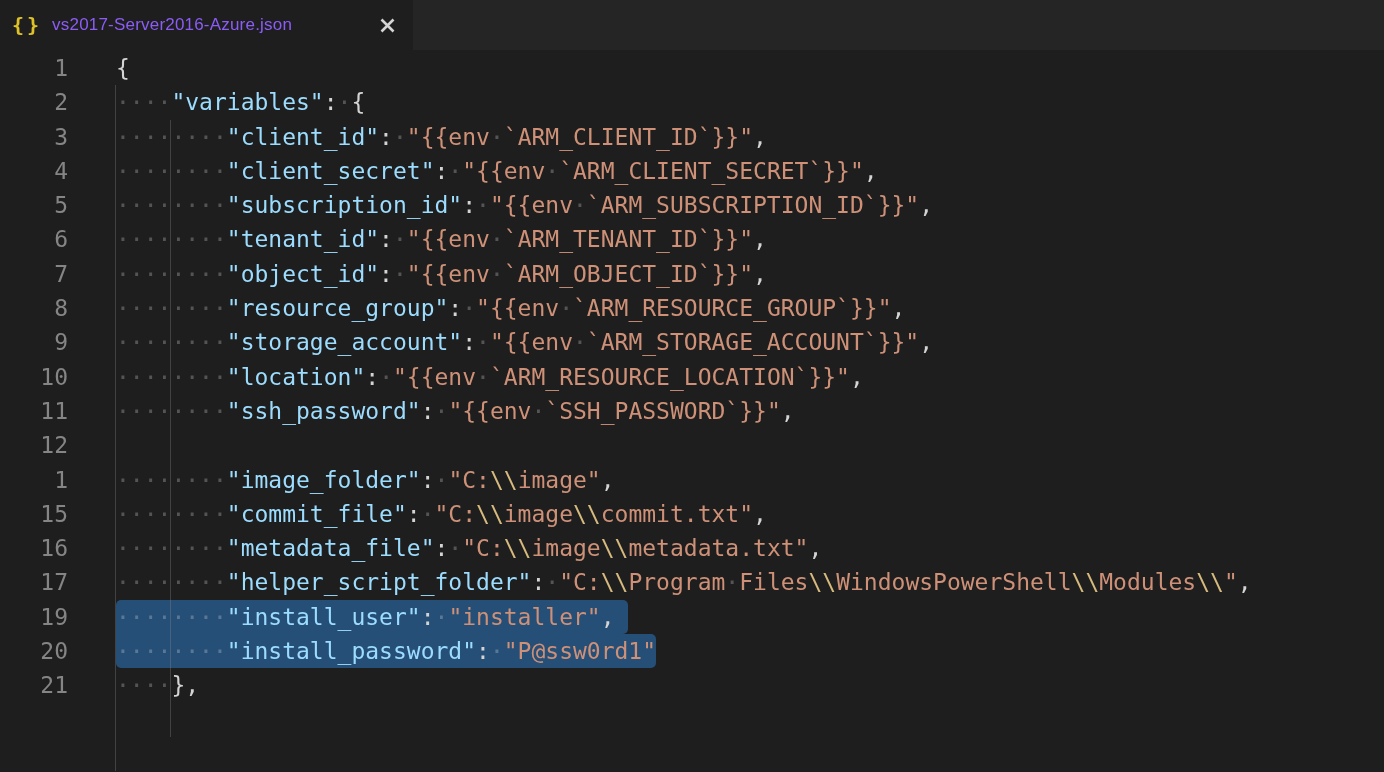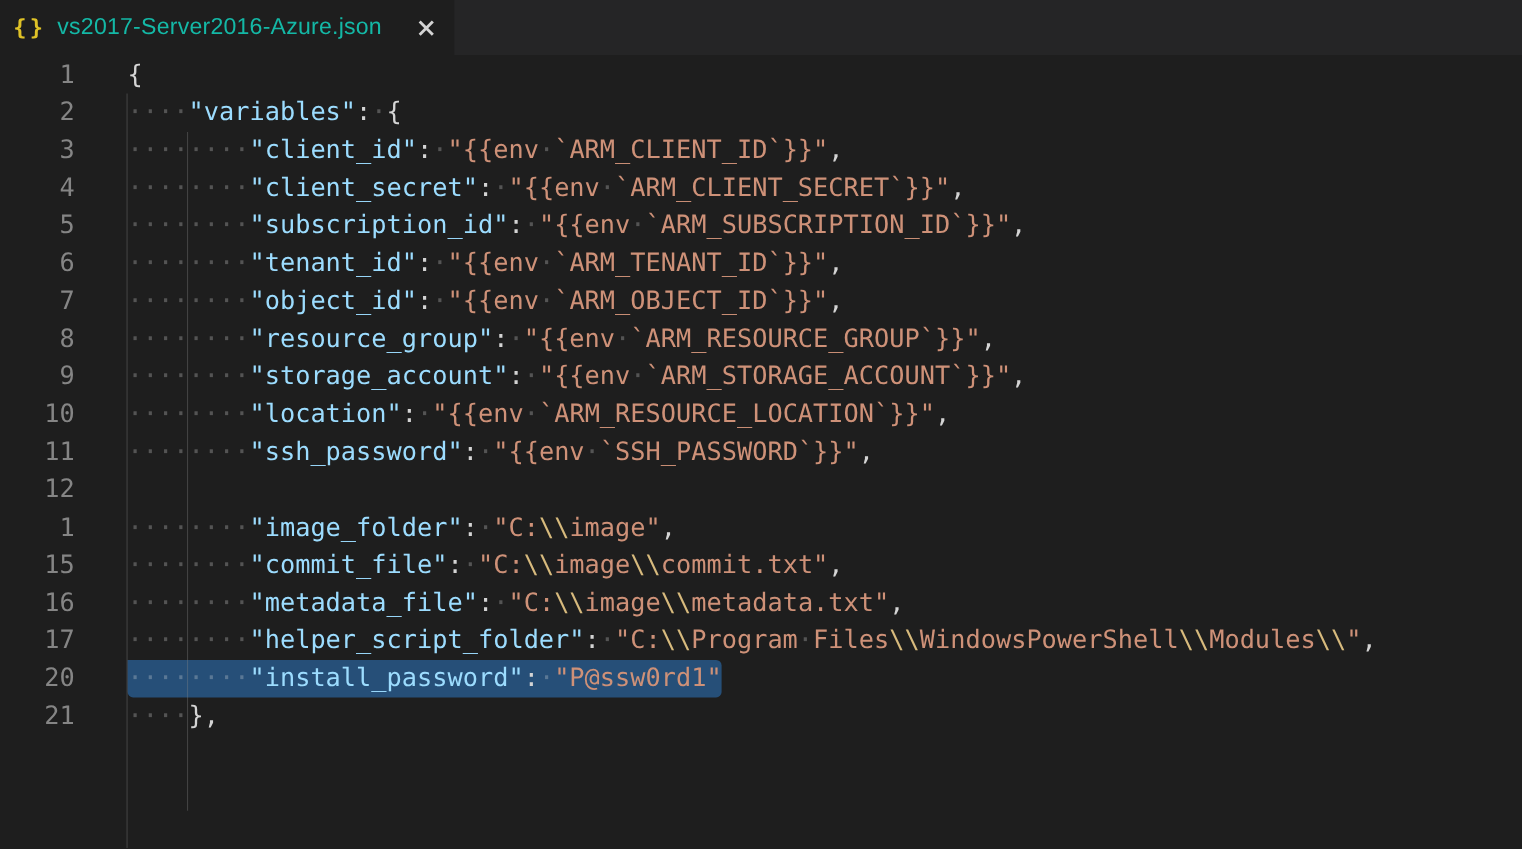--- a/index.html
+++ b/index.html
@@ -27,22 +27,22 @@
   .tab-icon {
     font-family: "DejaVu Sans Mono", "Liberation Mono", monospace;
     font-size: 20px;
     font-weight: 600;
     letter-spacing: 3px;
     color: #dfc227;
     margin-right: 10px;
     line-height: 1;
   }
   .tab-title {
-    color: #14b8a6;
-    font-size: 21px;
+    color: #8b5cf6;
+    font-size: 17px;
     letter-spacing: 0.2px;
     white-space: nowrap;
   }
   .tab-close {
     margin-left: auto;
     display: flex;
     align-items: center;
     justify-content: center;
     width: 24px;
     height: 24px;
@@ -122,16 +122,17 @@
       <div class="row"><div class="ln">7</div><div class="code"><span class="toks"><span class="tk-w">········</span><span class="tk-k">"object_id"</span><span class="tk-p">:</span><span class="tk-w">·</span><span class="tk-s">"{{env</span><span class="tk-w">·</span><span class="tk-s">`ARM_OBJECT_ID`}}"</span><span class="tk-p">,</span></span></div></div>
       <div class="row"><div class="ln">8</div><div class="code"><span class="toks"><span class="tk-w">········</span><span class="tk-k">"resource_group"</span><span class="tk-p">:</span><span class="tk-w">·</span><span class="tk-s">"{{env</span><span class="tk-w">·</span><span class="tk-s">`ARM_RESOURCE_GROUP`}}"</span><span class="tk-p">,</span></span></div></div>
       <div class="row"><div class="ln">9</div><div class="code"><span class="toks"><span class="tk-w">········</span><span class="tk-k">"storage_account"</span><span class="tk-p">:</span><span class="tk-w">·</span><span class="tk-s">"{{env</span><span class="tk-w">·</span><span class="tk-s">`ARM_STORAGE_ACCOUNT`}}"</span><span class="tk-p">,</span></span></div></div>
       <div class="row"><div class="ln">10</div><div class="code"><span class="toks"><span class="tk-w">········</span><span class="tk-k">"location"</span><span class="tk-p">:</span><span class="tk-w">·</span><span class="tk-s">"{{env</span><span class="tk-w">·</span><span class="tk-s">`ARM_RESOURCE_LOCATION`}}"</span><span class="tk-p">,</span></span></div></div>
       <div class="row"><div class="ln">11</div><div class="code"><span class="toks"><span class="tk-w">········</span><span class="tk-k">"ssh_password"</span><span class="tk-p">:</span><span class="tk-w">·</span><span class="tk-s">"{{env</span><span class="tk-w">·</span><span class="tk-s">`SSH_PASSWORD`}}"</span><span class="tk-p">,</span></span></div></div>
       <div class="row"><div class="ln">12</div><div class="code"><span class="toks"></span></div></div>
       <div class="row"><div class="ln">1</div><div class="code"><span class="toks"><span class="tk-w">········</span><span class="tk-k">"image_folder"</span><span class="tk-p">:</span><span class="tk-w">·</span><span class="tk-s">"C:</span><span class="tk-e">\\</span><span class="tk-s">image"</span><span class="tk-p">,</span></span></div></div>
       <div class="row"><div class="ln">15</div><div class="code"><span class="toks"><span class="tk-w">········</span><span class="tk-k">"commit_file"</span><span class="tk-p">:</span><span class="tk-w">·</span><span class="tk-s">"C:</span><span class="tk-e">\\</span><span class="tk-s">image</span><span class="tk-e">\\</span><span class="tk-s">commit.txt"</span><span class="tk-p">,</span></span></div></div>
       <div class="row"><div class="ln">16</div><div class="code"><span class="toks"><span class="tk-w">········</span><span class="tk-k">"metadata_file"</span><span class="tk-p">:</span><span class="tk-w">·</span><span class="tk-s">"C:</span><span class="tk-e">\\</span><span class="tk-s">image</span><span class="tk-e">\\</span><span class="tk-s">metadata.txt"</span><span class="tk-p">,</span></span></div></div>
       <div class="row"><div class="ln">17</div><div class="code"><span class="toks"><span class="tk-w">········</span><span class="tk-k">"helper_script_folder"</span><span class="tk-p">:</span><span class="tk-w">·</span><span class="tk-s">"C:</span><span class="tk-e">\\</span><span class="tk-s">Program</span><span class="tk-w">·</span><span class="tk-s">Files</span><span class="tk-e">\\</span><span class="tk-s">WindowsPowerShell</span><span class="tk-e">\\</span><span class="tk-s">Modules</span><span class="tk-e">\\</span><span class="tk-s">"</span><span class="tk-p">,</span></span></div></div>
+      <div class="row"><div class="ln">19</div><div class="code"><div class="sel" style="width: 37ch; border-radius: 5px 5px 5px 0px;"></div><span class="toks"><span class="tk-w">········</span><span class="tk-k">"install_user"</span><span class="tk-p">:</span><span class="tk-w">·</span><span class="tk-s">"installer"</span><span class="tk-p">,</span></span></div></div>
       <div class="row"><div class="ln">20</div><div class="code"><div class="sel" style="width: 39ch; border-radius: 0px 5px 5px;"></div><span class="toks"><span class="tk-w">········</span><span class="tk-k">"install_password"</span><span class="tk-p">:</span><span class="tk-w">·</span><span class="tk-s">"P@ssw0rd1"</span></span></div></div>
       <div class="row"><div class="ln">21</div><div class="code"><span class="toks"><span class="tk-w">····</span><span class="tk-p">},</span></span></div></div>
     </div>
 </div>
 
 </body></html>

